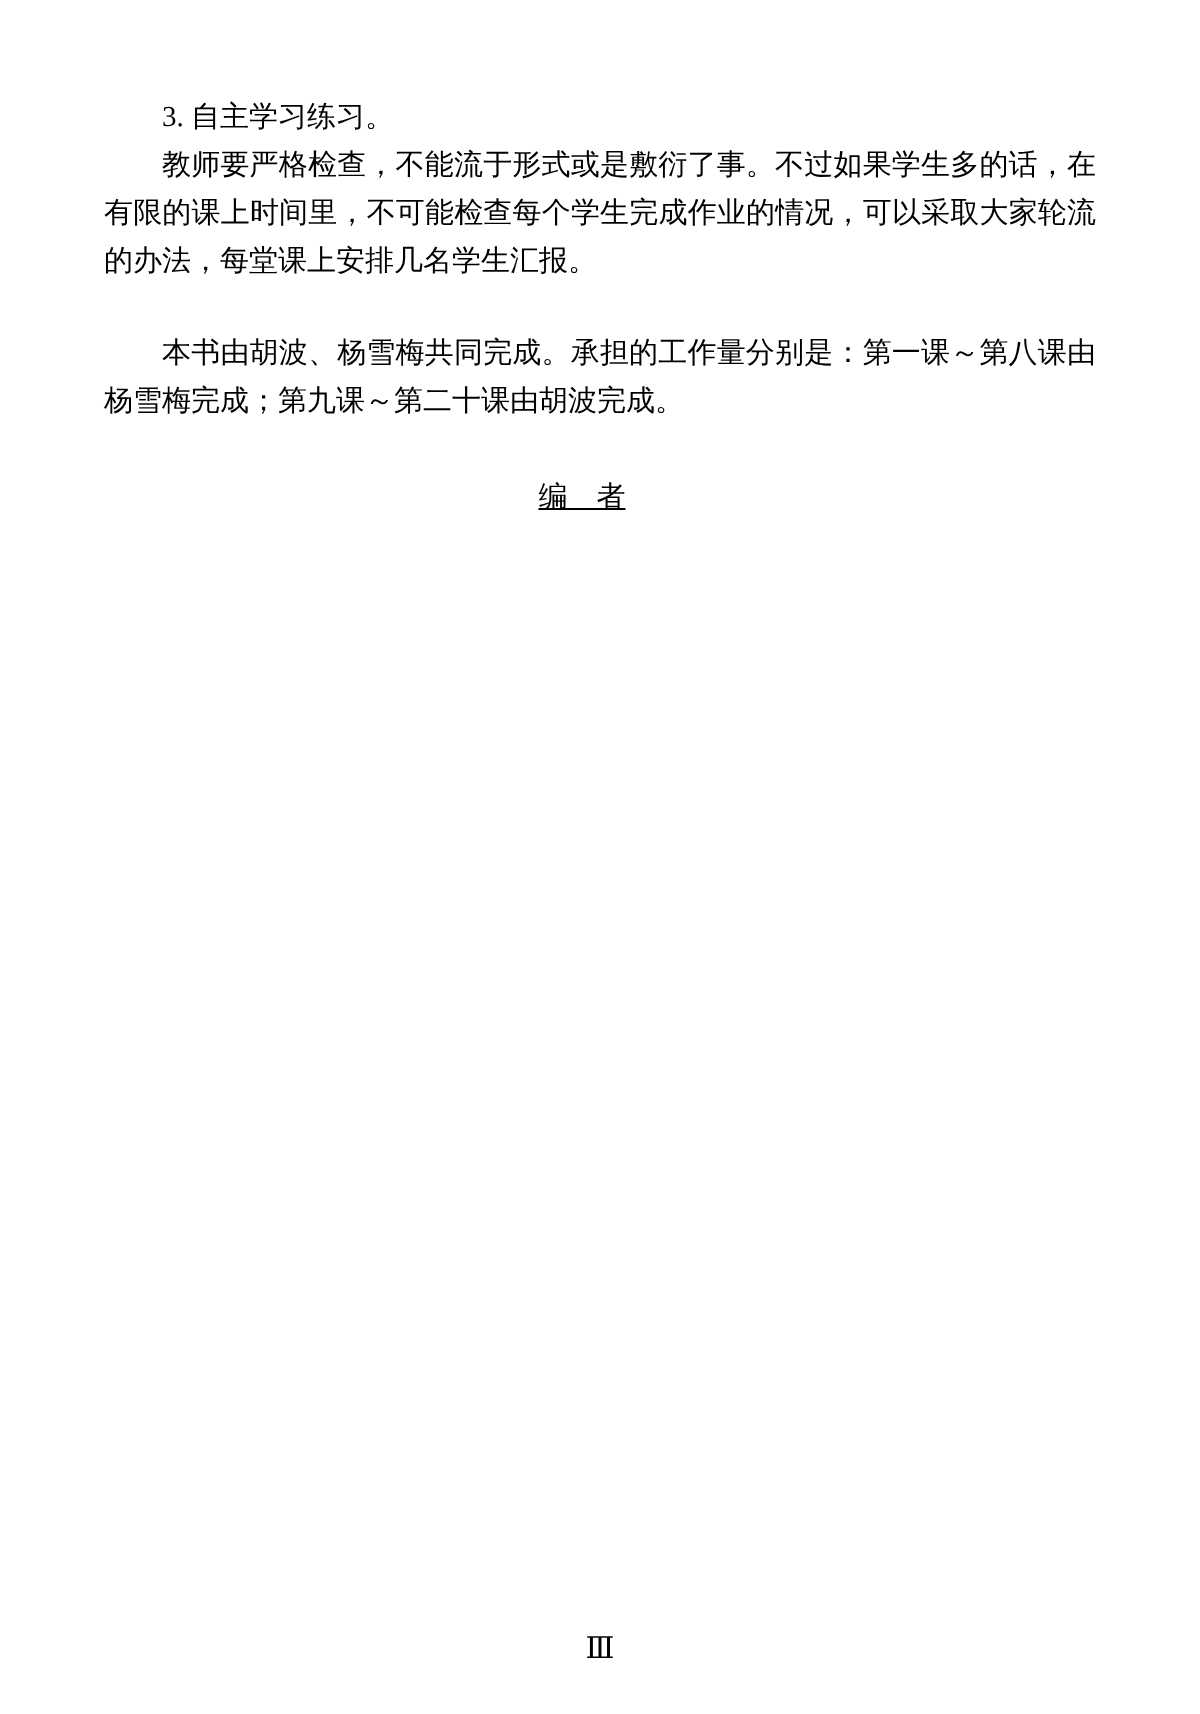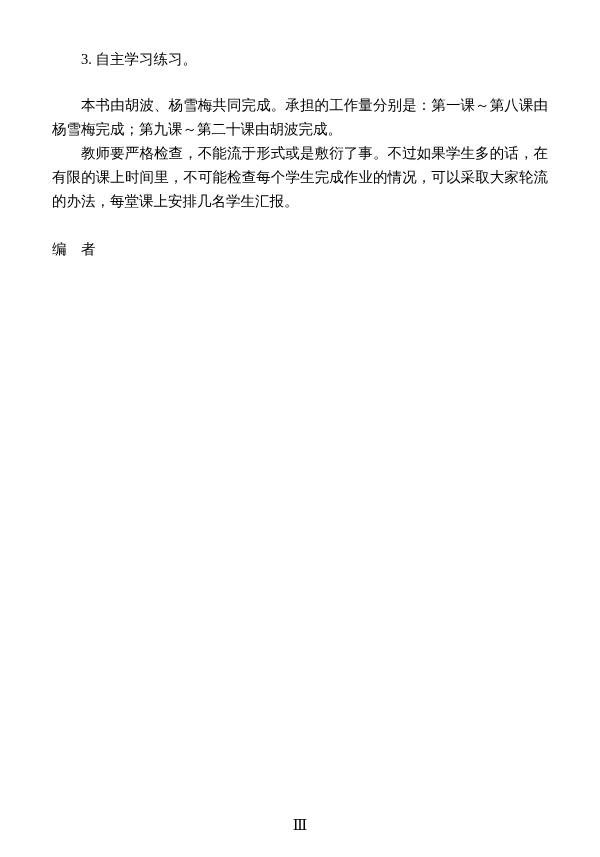--- a/index.html
+++ b/index.html
@@ -33,21 +33,22 @@
   
   .just {
     text-align: justify;
     text-align-last: justify;
   }
   .para-credits {
     margin-top: 22px;
   }
   .signature-block {
     margin-top: 24px;
-    text-align: left;
+    text-align: center;
+    text-decoration: underline;
   }
   .signature-line {
     padding-right: 18px;
   }
   .page-number {
     position: absolute;
     top: 813px;
     left: 0;
     width: 100%;
     text-align: center;
@@ -57,29 +58,29 @@
 </style>
 </head>
 <body>
 
 <div class="page">
 
   <div class="body-text">
 
     <div class="line indent">3. 自主学习练习。</div>
 
-    <div class="para para-credits">
-      <div class="line indent just">本书由胡波、杨雪梅共同完成。承担的工作量分别是：第一课～第八课由</div>
-      <div class="line">杨雪梅完成；第九课～第二十课由胡波完成。</div>
-    </div>
-
     <div class="para">
       <div class="line indent just">教师要严格检查，不能流于形式或是敷衍了事。不过如果学生多的话，在</div>
       <div class="line just">有限的课上时间里，不可能检查每个学生完成作业的情况，可以采取大家轮流</div>
       <div class="line">的办法，每堂课上安排几名学生汇报。</div>
+    </div>
+
+    <div class="para para-credits">
+      <div class="line indent just">本书由胡波、杨雪梅共同完成。承担的工作量分别是：第一课～第八课由</div>
+      <div class="line">杨雪梅完成；第九课～第二十课由胡波完成。</div>
     </div>
 
     <div class="signature-block">
       <div class="line signature-line">编　者</div>
     </div>
 
   </div>
 
   <div class="page-number">Ⅲ</div>
 

